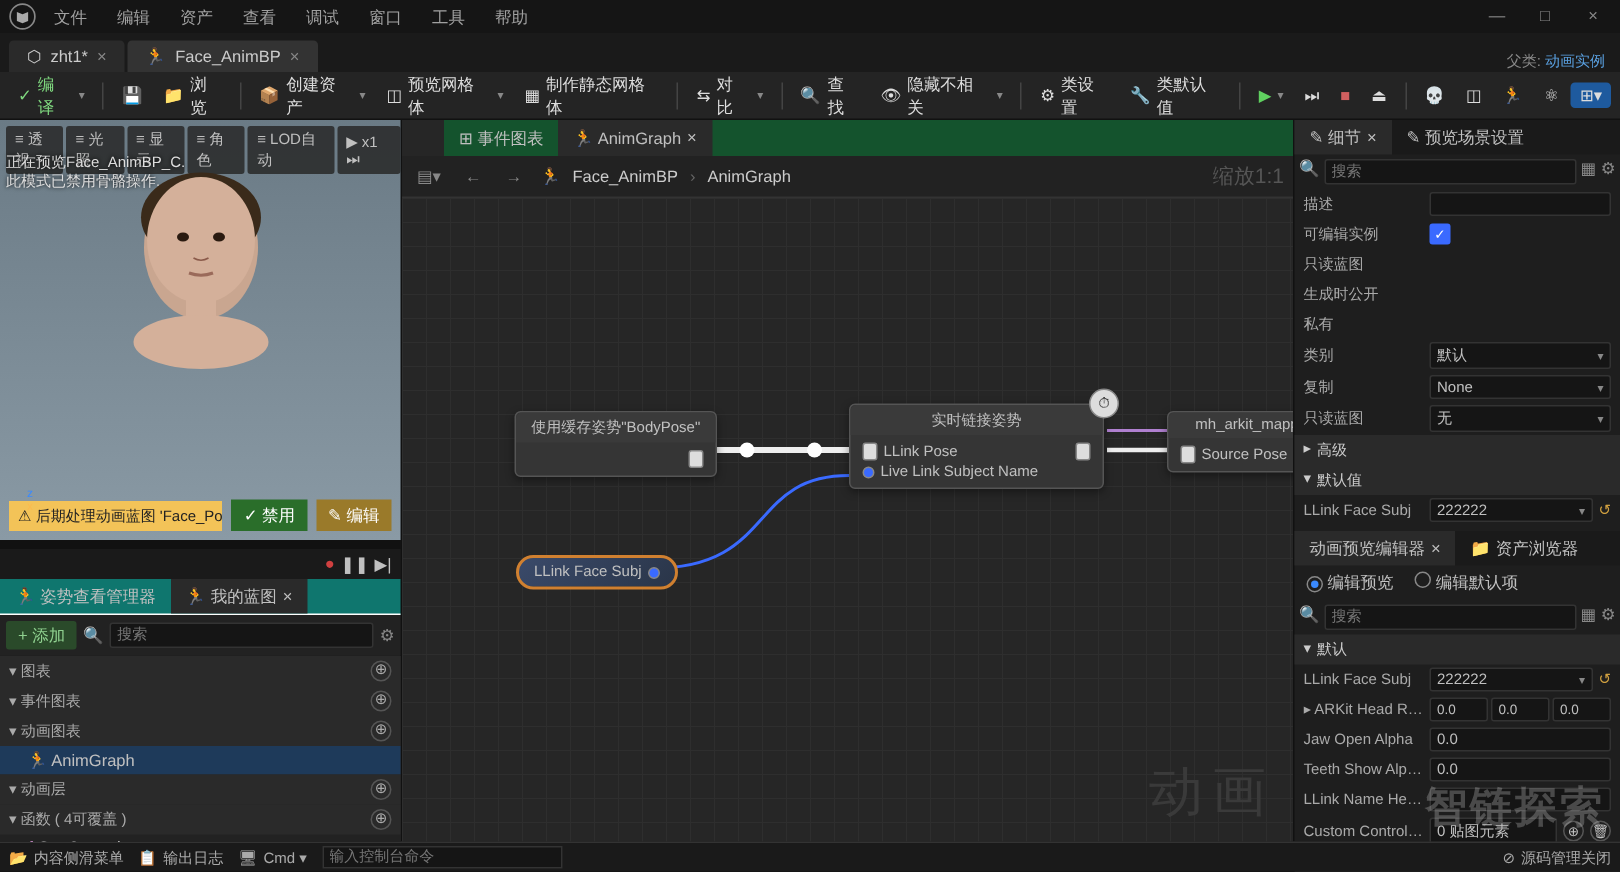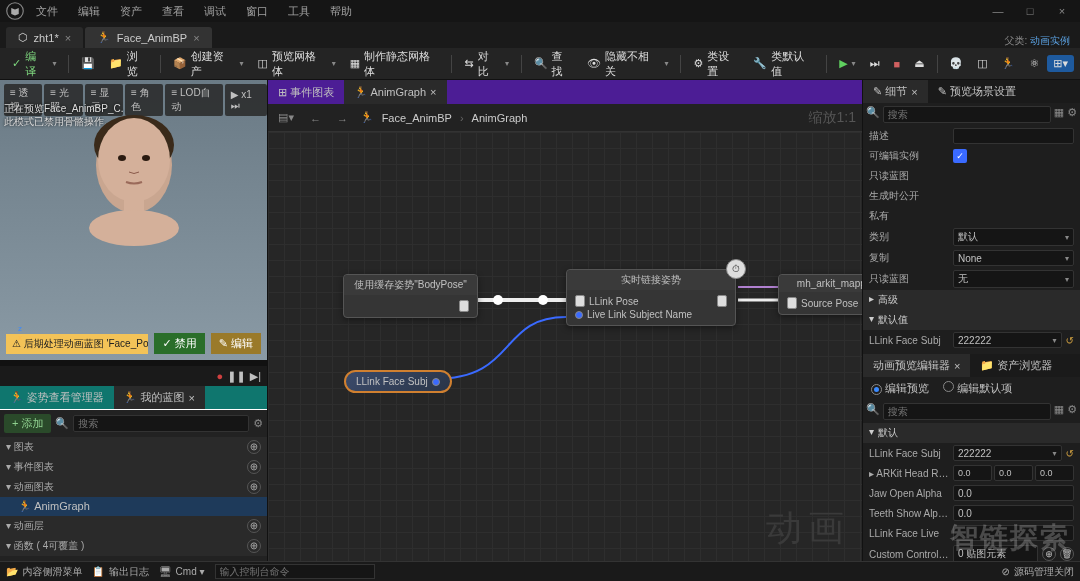--- a/index.html
+++ b/index.html
@@ -46,21 +46,21 @@
 .search-inp { flex:1; background:#151515; border:1px solid #333; border-radius:2px; padding:2px 4px; color:#ccc; }
 .gear { cursor:pointer; color:#888; }
 .tree { flex:1; overflow:auto; background:#222; }
 .tree-hdr { background:#2a2a2a; padding:3px 6px; font-size:10px; color:#aaa; display:flex; gap:4px; cursor:pointer; }
 .tree-hdr .plus { margin-left:auto; width:14px; height:14px; border:1px solid #555; border-radius:7px; text-align:center; line-height:12px; }
 .tree-item { padding:3px 6px 3px 18px; display:flex; align-items:center; gap:4px; cursor:pointer; }
 .tree-item.sel { background:#1e3a5a; }
 .fn-icon { color:#d090d0; }
 
 .center { flex:1; display:flex; flex-direction:column; background:#262626; position:relative; }
-.graph-tabs { height:24px; display:flex; background:#4c1d95; }
+.graph-tabs { height:24px; display:flex; background:#14532d;margin-left:28px; }
 .graph-nav { height:28px; display:flex; align-items:center; padding:0 6px; gap:8px; background:#222; border-bottom:1px solid #333; }
 .nav-arrow { cursor:pointer; color:#888; padding:0 4px; }
 .bc-item { color:#ccc; cursor:pointer; }
 .bc-sep { color:#666; }
 .zoom { margin-left:auto; color:#555; font-size:14px; }
 .graph-canvas { flex:1; position:relative; background:#262626; background-image:linear-gradient(#2e2e2e 1px,transparent 1px),linear-gradient(90deg,#2e2e2e 1px,transparent 1px); background-size:16px 16px; overflow:hidden; }
 .node { position:absolute; background:#353535; border:1px solid #555; border-radius:4px; min-width:120px; box-shadow:0 2px 6px rgba(0,0,0,.4); }
 .node-title { background:#3a3a3a; padding:3px 8px; font-size:10px; text-align:center; border-radius:4px 4px 0 0; }
 .node-body { padding:4px 8px; font-size:10px; }
 .node-row { display:flex; align-items:center; gap:4px; padding:1px 0; }
@@ -396,21 +396,21 @@
         </div>
         <div class="prop-row">
           <div class="prop-label">Jaw Open Alpha</div>
           <div class="prop-val number">0.0</div>
         </div>
         <div class="prop-row">
           <div class="prop-label">Teeth Show Alpha</div>
           <div class="prop-val number">0.0</div>
         </div>
         <div class="prop-row">
-          <div class="prop-label">LLink Face Live</div>
+          <div class="prop-label">LLink Name Head</div>
           <div class="prop-val"></div>
         </div>
         <div class="prop-row">
           <div class="prop-label">Custom Control Val...</div>
           <div class="prop-val">0 贴图元素</div>
           <span class="round-btn">⊕</span>
           <span class="round-btn">🗑</span>
         </div>
       </div>
     <div class="cat-hdr">▾ <span>根运动</span></div>

